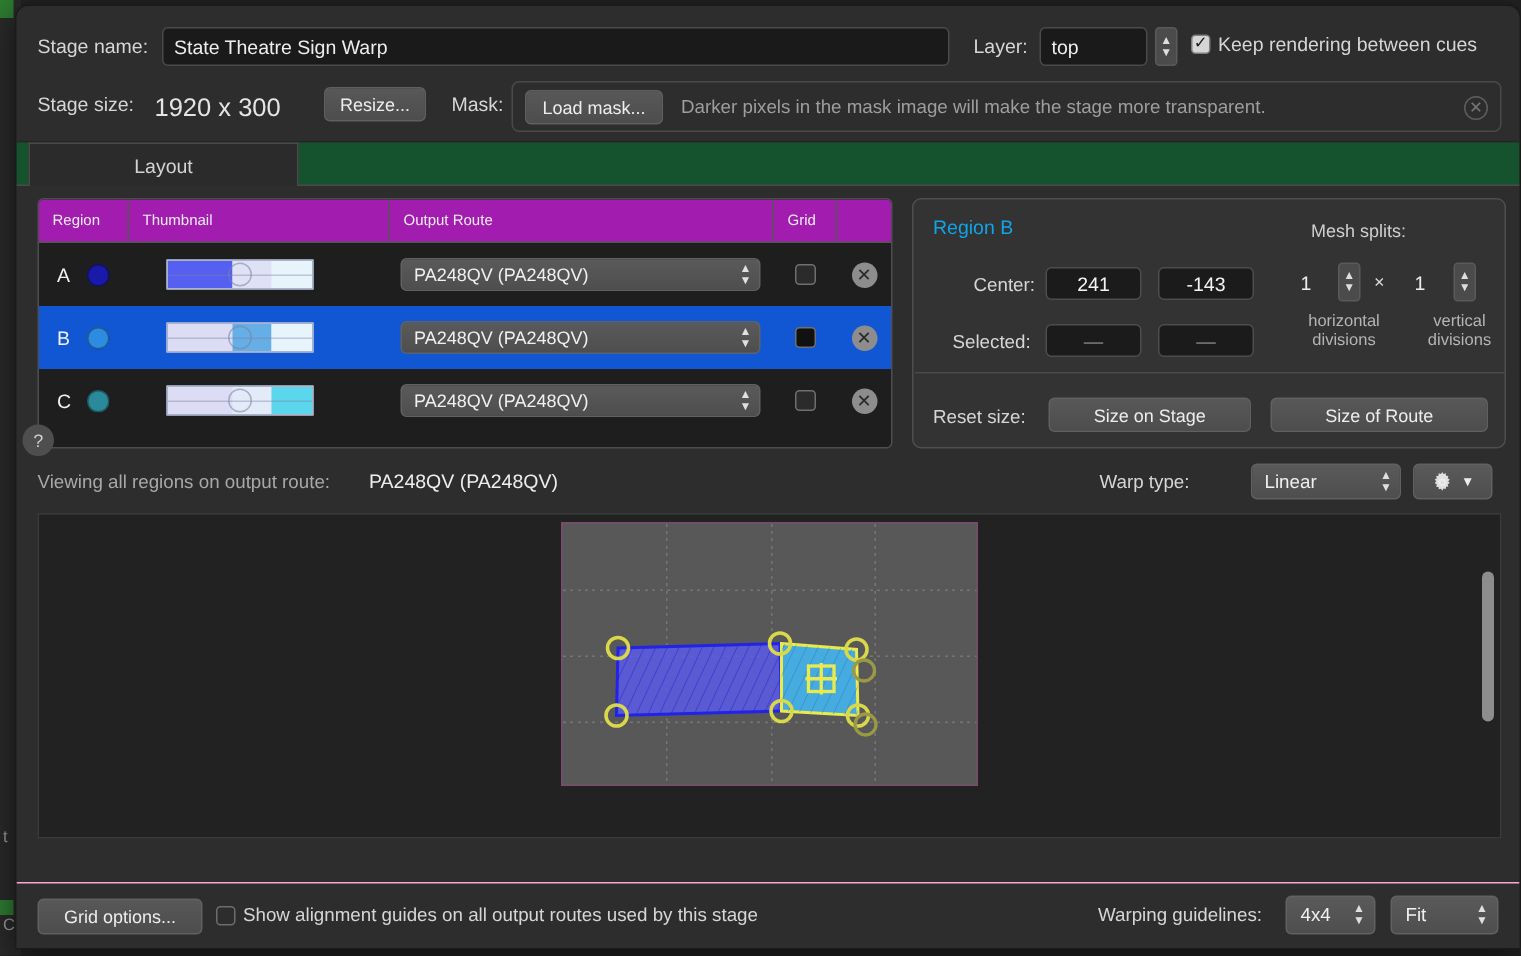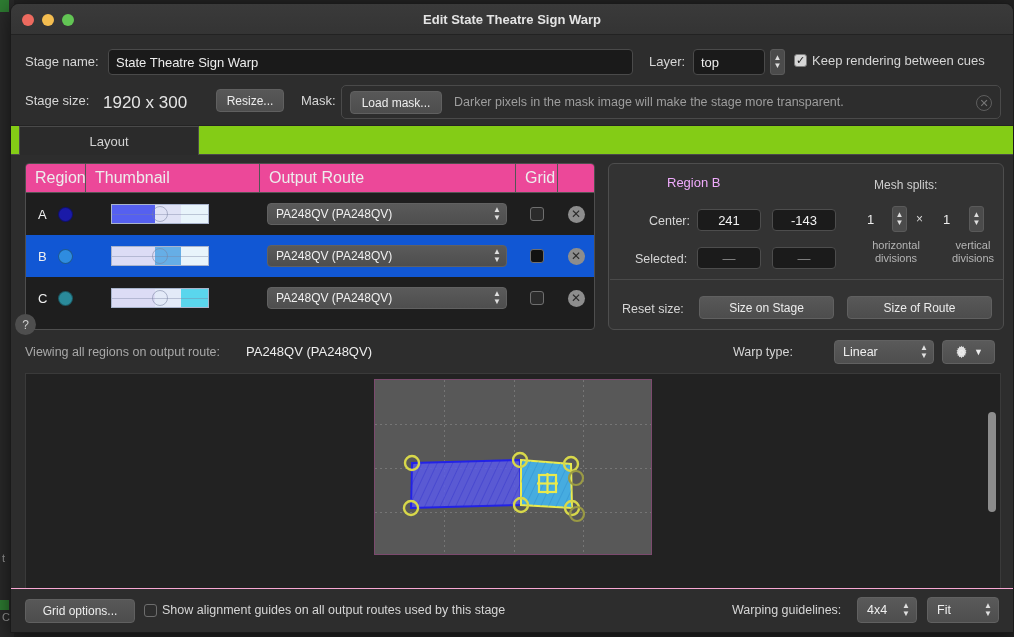--- a/index.html
+++ b/index.html
@@ -112,21 +112,21 @@
   #mask-hint { position: absolute; left: 112px; top: 9px; color: #9e9e9e; font-size: 12.5px; }
   #mask-clear {
     position: absolute; right: 8px; top: 9px; width: 16px; height: 16px;
     border-radius: 50%; border: 1px solid #5e5e5e; color: #777;
     font-size: 11px; line-height: 14px; text-align: center;
   }
 
   
   #tabs {
     position: relative; height: 29px; width: 100%;
-    background: #84cc16; border-bottom: 1px solid #4a4a4a;
+    background: #14532d; border-bottom: 1px solid #4a4a4a;
   }
   .tab {
     position: absolute; top: 0; height: 29px;
     display: flex; align-items: center; justify-content: center;
     color: #d3d3d3; font-size: 13px;
     border-left: 1px solid #4a4a4a; border-right: 1px solid #4a4a4a;
     border-top: 1px solid #4a4a4a;
   }
   .tab.inactive { background: #2b2b2b; }
   .tab.active { background: #3c3c3c; border-bottom: 1px solid #3c3c3c; color: #fff; }
@@ -136,22 +136,22 @@
   
   #body-main { position: relative; width: 100%; height: 443px; background: #2d2d2d; }
 
   
   #region-table {
     position: absolute; left: 14px; top: 8px; width: 570px; height: 167px;
     border: 1px solid #4e4e4e; border-radius: 4px; overflow: hidden;
     background: #1e1e1e;
   }
   #table-head {
-    display: flex; height: 29px; background: #ec4899;
-    border-bottom: 1px solid #555; color: #ededed; font-size: 16px;
+    display: flex; height: 29px; background: #a21caf;
+    border-bottom: 1px solid #555; color: #ededed; font-size: 10px;
   }
   .th { display: flex; align-items: center; padding-left: 9px; border-right: 1px solid #555; }
   .th.c-region { width: 60px; }
   .th.c-thumb { width: 174px; }
   .th.c-route { width: 256px; }
   .th.c-grid { width: 42px; }
   .th.c-x { width: 36px; border-right: none; }
 
   .trow { display: flex; height: 42px; align-items: center; background: #1e1e1e; }
   .trow.sel { background: #1157d4; }
@@ -198,21 +198,21 @@
     background: #8d8d8d; color: #2a2a2a; font-size: 12px;
     display: flex; align-items: center; justify-content: center;
     line-height: 1;
   }
 
   
   #region-panel {
     position: absolute; left: 597px; top: 8px; width: 396px; height: 167px;
     border: 1px solid #4e4e4e; border-radius: 6px; background: #333;
   }
-  #region-panel-title { position: absolute; left: 13px; top: 11px; color: #f0abfc; font-size: 13px; margin-left: 45px; }
+  #region-panel-title { position: absolute; left: 13px; top: 11px; color: #0ea5e9; font-size: 13px; }
   #mesh-label { position: absolute; left: 265px; top: 14px; color: #cfcfcf; font-size: 12px; }
   #center-label { position: absolute; left: 40px; top: 50px; color: #d6d6d6; font-size: 12.5px; }
   #selected-label { position: absolute; left: 26px; top: 88px; color: #d6d6d6; font-size: 12.5px; }
   .numfield {
     position: absolute; width: 64px; height: 22px;
     background: #1b1b1b; border: 1px solid #4d4d4d; border-radius: 4px;
     color: #f2f2f2; font-size: 13px;
     display: flex; align-items: center; justify-content: center;
   }
   .numfield.dim { color: #8a8a8a; }
@@ -312,28 +312,20 @@
 <div id="desktop">
   <div class="bg-strip"></div>
   <div class="bg-green" style="top:0;height:12px;"></div>
   <div class="bg-green" style="top:600px;height:10px;"></div>
   <div class="bg-text" style="left:2px;top:552px;">t</div>
   <div class="bg-text" style="left:2px;top:611px;">C</div>
 </div>
 
 <div id="window">
 
-  <div id="titlebar">
-    <div id="traffic">
-      <div class="tl red"></div>
-      <div class="tl yel"></div>
-      <div class="tl grn"></div>
-    </div>
-    <div id="win-title">Edit State Theatre Sign Warp</div>
-  </div>
 
   <div id="hdr">
     <div class="row1">
       <div class="lbl" id="stage-name-label">Stage name:</div>
       <input id="stage-name-input" type="text" value="State Theatre Sign Warp" style="">
       <div class="lbl" id="layer-label">Layer:</div>
       <input id="layer-input" type="text" value="top" style="">
       <div class="stepper" id="layer-stepper">
         <span>▲</span>
         <span>▼</span>

